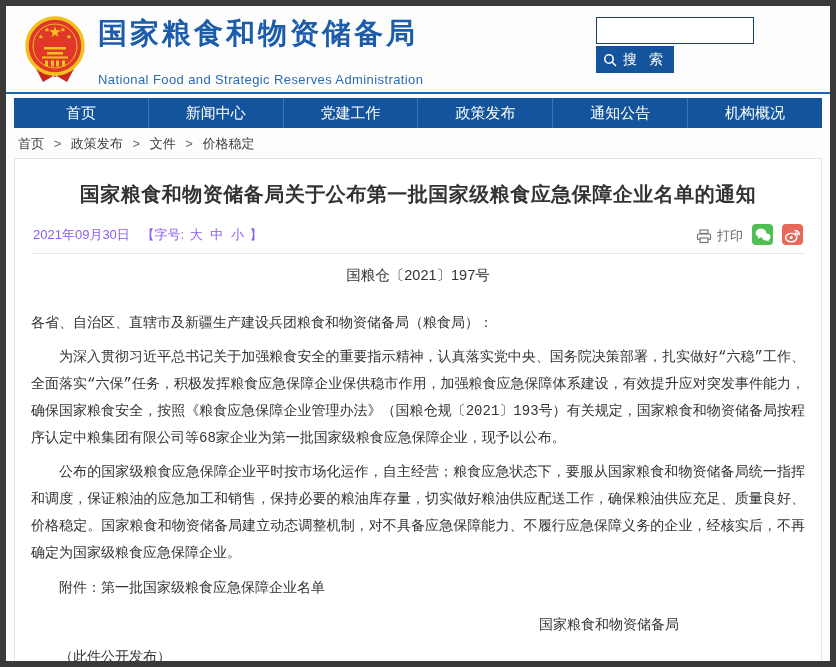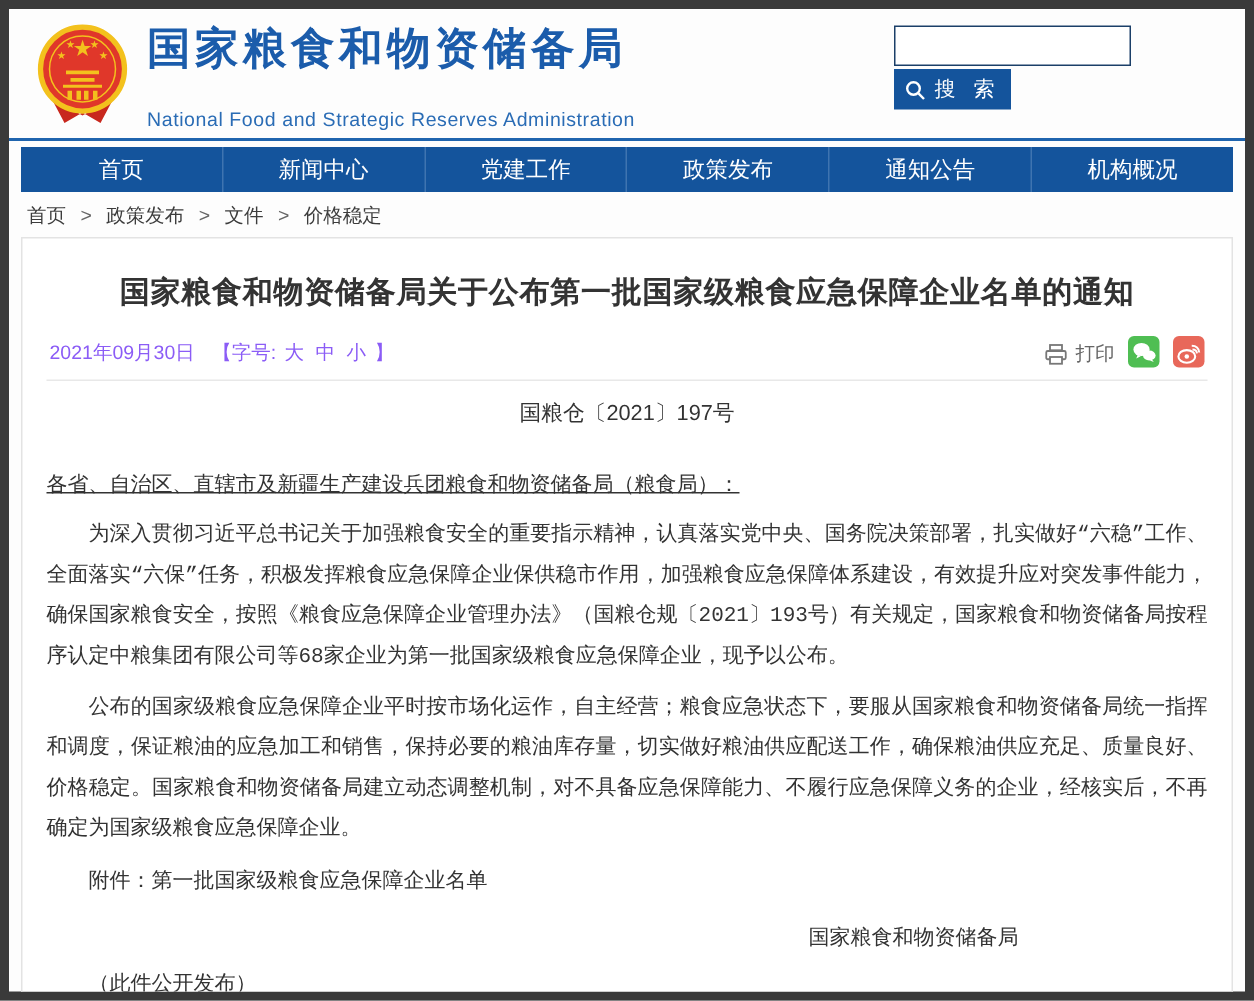--- a/index.html
+++ b/index.html
@@ -34,21 +34,21 @@
   .meta{display:flex;justify-content:space-between;align-items:center;padding:0 2px 8px;border-bottom:1px solid #e8e8e8;font-size:13px;color:#9a9a9a;}
   .meta-left span,.meta-left a{color:#8b5cf6;}
   .fs-opt{cursor:pointer;margin:0 2px;text-decoration:none;}
   .meta-right{display:flex;align-items:flex-end;gap:9px;}
   .print{display:flex;align-items:center;gap:5px;color:#666;cursor:pointer;text-decoration:none;font-size:13px;}
   .share{width:21px;height:21px;border-radius:4px;display:flex;align-items:center;justify-content:center;cursor:pointer;}
   .share.wechat{background:#4fbe53;}
   .share.weibo{background:#e8685a;}
   .docnum{text-align:center;font-size:14.5px;color:#333;margin:12px 0 24px;}
   .body-para,.salutation{font-size:14px;line-height:1.92;color:#333;margin:8px 0;text-align:justify;}
-  .salutation{text-indent:0;margin-top:10px;text-decoration:underline;}
+  .salutation{text-indent:0;margin-top:10px;}
   .body-para{text-indent:2em;font-family:Liberation Mono, monospace;}
   .sign{width:240px;margin:6px 76px 0 auto;text-align:center;font-size:14px;color:#333;line-height:2.05;}
   .foot{margin-top:6px;}
 </style>
 </head>
 <body>
 
 <div class="frame">
 
   <div class="header">

